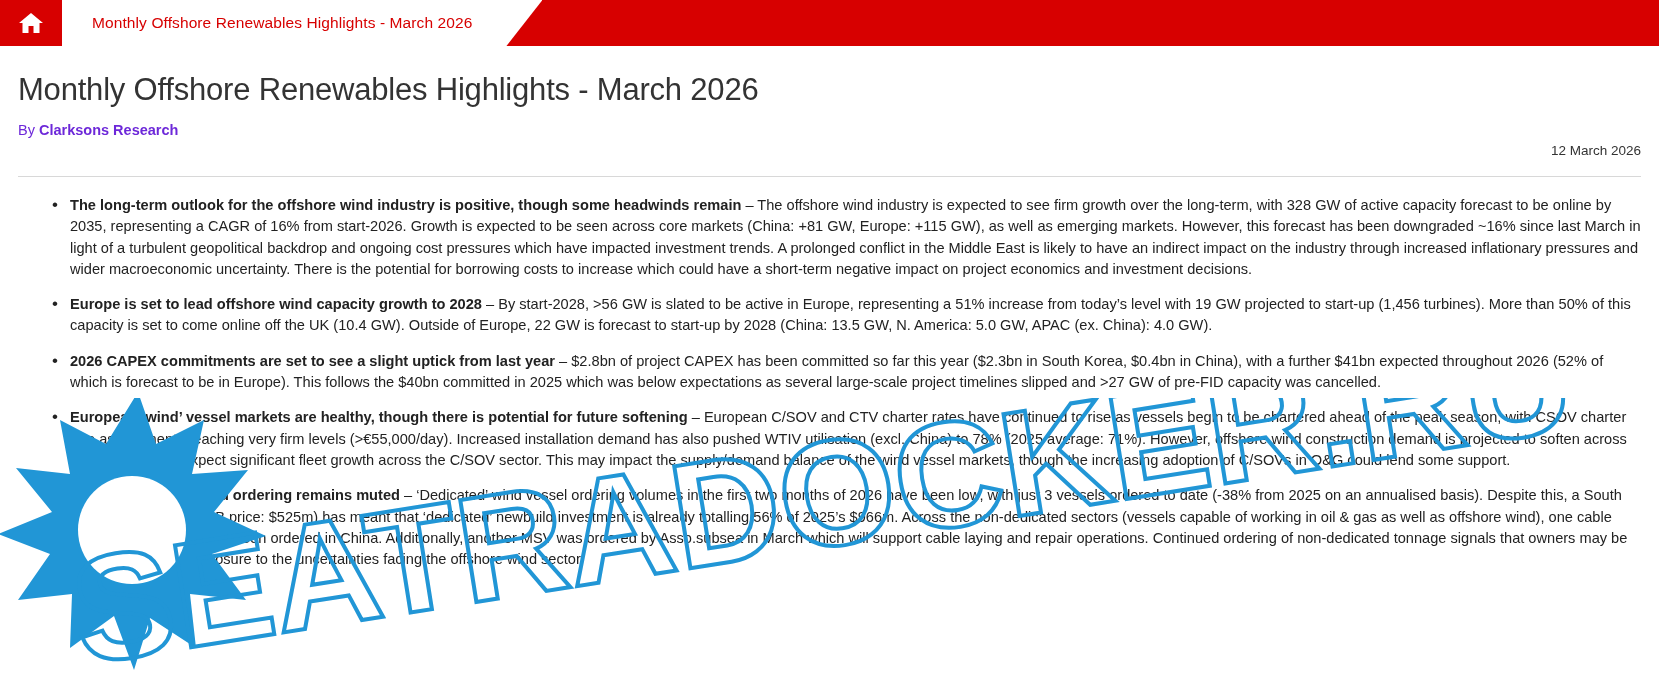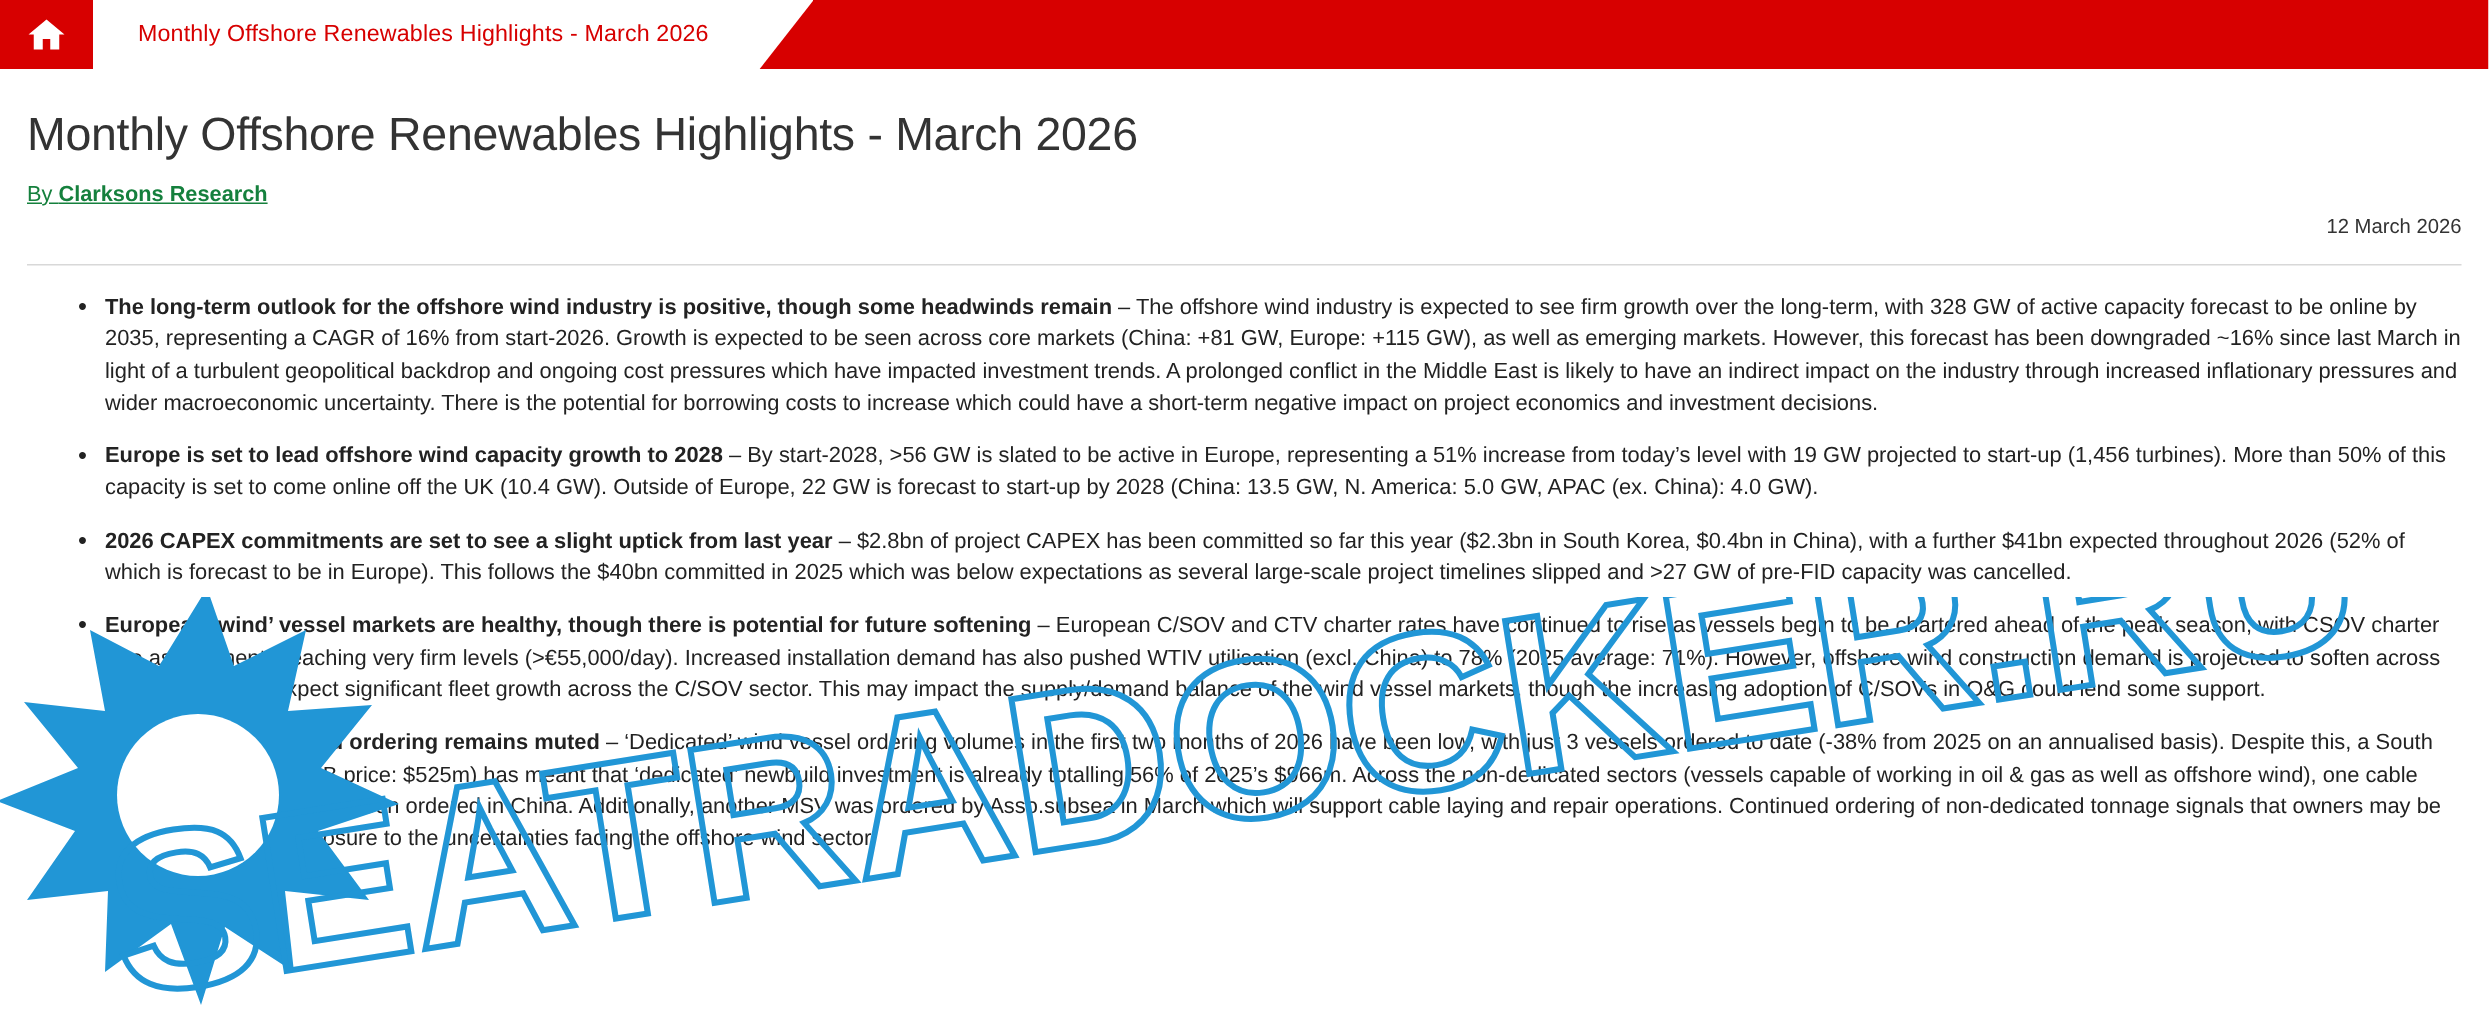--- a/index.html
+++ b/index.html
@@ -60,23 +60,22 @@
   }
   .article-title {
     font-size: 31px;
     font-weight: 400;
     color: #333333;
     margin: 0 0 14px 0;
     letter-spacing: -0.2px;
   }
   .byline {
     font-size: 14.5px;
-    color: #15803d;
+    color: #6d28d9;
     margin: 0 0 5px 0;
-    text-decoration: underline;
   }
   .byline b { font-weight: bold; }
   .pubdate {
     font-size: 13.5px;
     color: #333333;
     margin: 0 0 18px 0;
     text-align: right;
   }
   .divider {
     border: 0;

